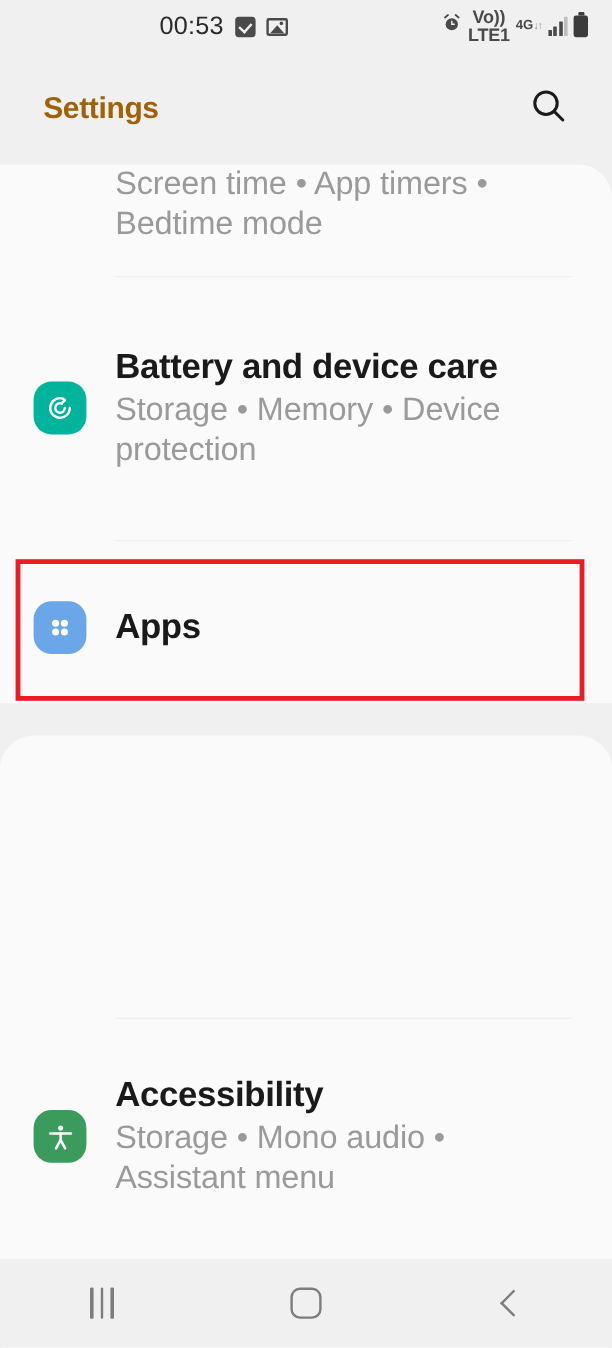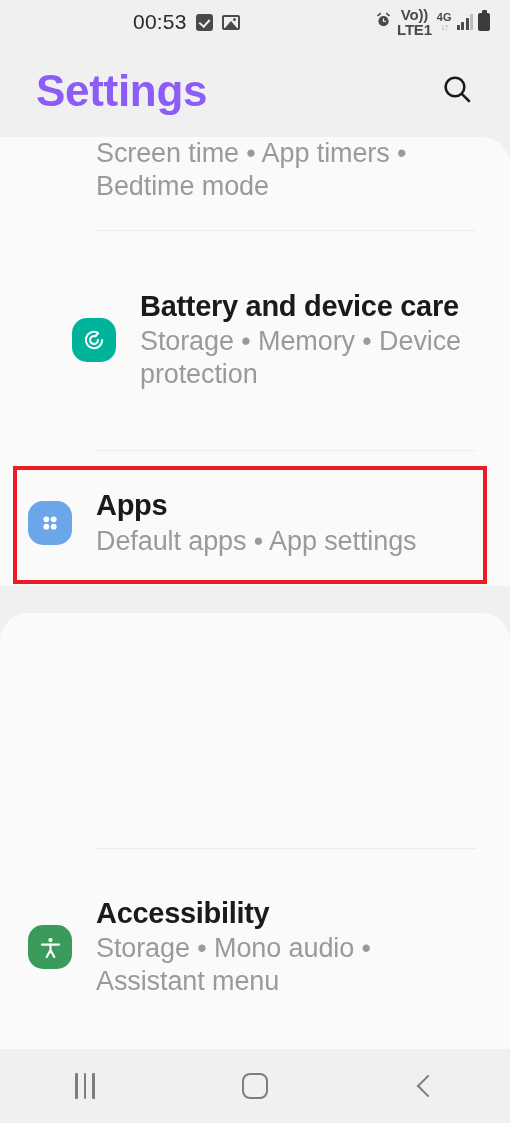--- a/index.html
+++ b/index.html
@@ -36,21 +36,21 @@
     content: ""; position: absolute; left: 1px; bottom: 0;
     border-left: 6px solid transparent; border-right: 6px solid transparent;
     border-bottom: 7px solid #4a4a4a;
   }
   .icon-photo::after {
     content: ""; position: absolute; right: 2px; top: 1px;
     width: 3px; height: 3px; border-radius: 50%; background: #4a4a4a;
   }
   .volte { display: flex; flex-direction: column; align-items: center; line-height: 1.02; }
   .volte span { font-size: 15px; font-weight: 700; color: #4a4a4a; letter-spacing: -.2px; }
-  .fourg { display: flex; flex-direction: column; align-items: center; line-height: 1.02; }
+  .fourg { display: flex; flex-direction: row; align-items: center; line-height: 1.02; }
   .fourg .g { font-size: 11px; font-weight: 700; color: #4a4a4a; }
   .fourg .ar { font-size: 9px; font-weight: 700; color: #9a9a9a; letter-spacing: -1px; }
   .bars { display: flex; align-items: flex-end; gap: 1.5px; height: 16px; }
   .bars i { display: block; width: 3px; background: #4a4a4a; border-radius: .5px; }
   .bars i.b1 { height: 5px; }
   .bars i.b2 { height: 8px; }
   .bars i.b3 { height: 12px; }
   .bars i.b4 { height: 16px; background: #bdbdbd; }
   .battery {
     width: 12px; height: 18px; background: #3c3c3c; border-radius: 2px; position: relative;
@@ -59,21 +59,21 @@
     content: ""; position: absolute; top: -3px; left: 3.5px;
     width: 5px; height: 3px; background: #3c3c3c; border-radius: 1px 1px 0 0;
   }
 
   
   .header {
     position: absolute; top: 44px; left: 0; right: 0; height: 93px;
     display: flex; align-items: center;
   }
   .header-title {
-    margin-left: 36px; font-size: 44px; font-weight: 700; color: #8b5cf6; letter-spacing: -.3px; text-align: right;
+    margin-left: 36px; font-size: 25px; font-weight: 700; color: #a16207; letter-spacing: -.3px; text-align: right;
   }
   .search-btn {
     margin-left: auto; margin-right: 33px; width: 40px; height: 40px;
     display: flex; align-items: center; justify-content: center;
   }
 
   
   .list { position: absolute; top: 137px; left: 0; right: 0; bottom: 74px; }
 
   .card {
@@ -178,21 +178,21 @@
     <div class="card c1">
 
       <div class="row" style="top:-2px; height:96px; align-items:flex-start;">
         <div class="row-icon" style="background:transparent;"></div>
         <div class="row-text">
           <div class="row-sub" style="width:380px;">Screen time  •  App timers  •  Bedtime mode</div>
         </div>
       </div>
       <div class="divider" style="top:93px;"></div>
 
-      <div class="row" style="top:106px; height:194px;padding-left:44px;">
+      <div class="row" style="top:106px; height:194px;">
         <div class="row-icon" style="background:#00b39b;">
           <svg width="28" height="28" viewBox="0 0 24 24" fill="none" stroke="#ffffff" stroke-width="1.7" stroke-linecap="round">
             <path d="M19 12a7 7 0 1 1-4.2-6.4"></path>
             <path d="M15.4 12a3.4 3.4 0 1 1-2-3.1"></path>
             <path d="M13.6 8.2 L15.6 6.3"></path>
           </svg>
         </div>
         <div class="row-text">
           <div class="row-title" style="width:370px;">Battery and device care</div>
           <div class="row-sub" style="width:380px;">Storage  •  Memory  •  Device protection</div>
@@ -204,21 +204,20 @@
         <div class="row-icon" style="background:#6ba6e8;">
           <svg width="26" height="26" viewBox="0 0 24 24" fill="#ffffff">
             <circle cx="8.6" cy="8.6" r="2.7"></circle>
             <circle cx="15.4" cy="8.6" r="2.7"></circle>
             <circle cx="8.6" cy="15.4" r="2.7"></circle>
             <circle cx="15.4" cy="15.4" r="2.7"></circle>
           </svg>
         </div>
         <div class="row-text">
           <div class="row-title">Apps</div>
-          <div class="row-sub">Default apps  •  App settings</div>
         </div>
       </div>
     </div>
 
     <div class="card c2">
 
       <div class="divider" style="top:235px;"></div>
 
       <div class="row" style="top:256px; height:156px;">
         <div class="row-icon" style="background:#3a9b5c;">

